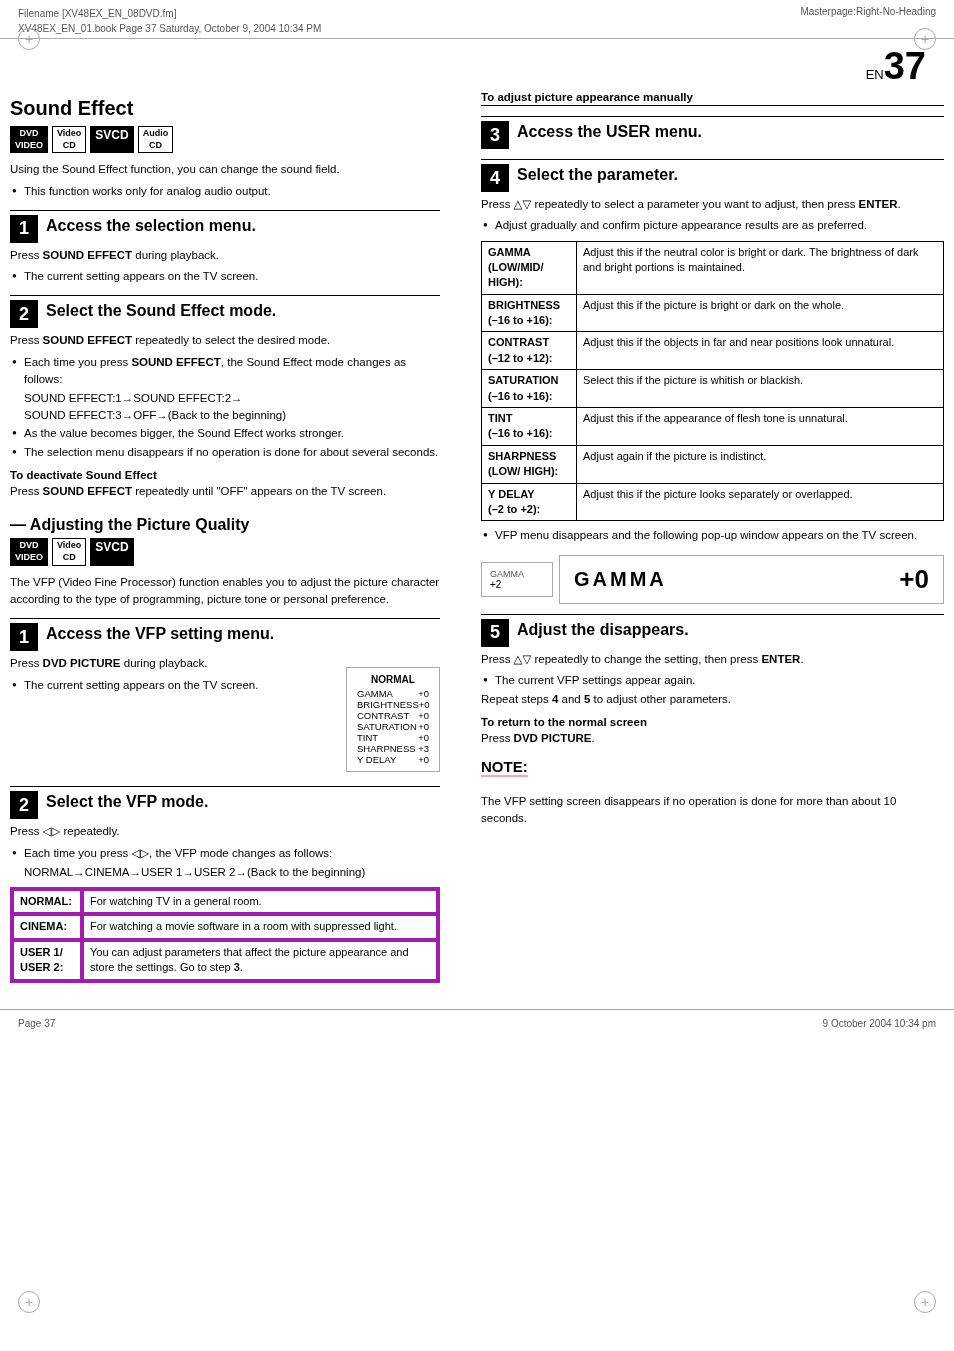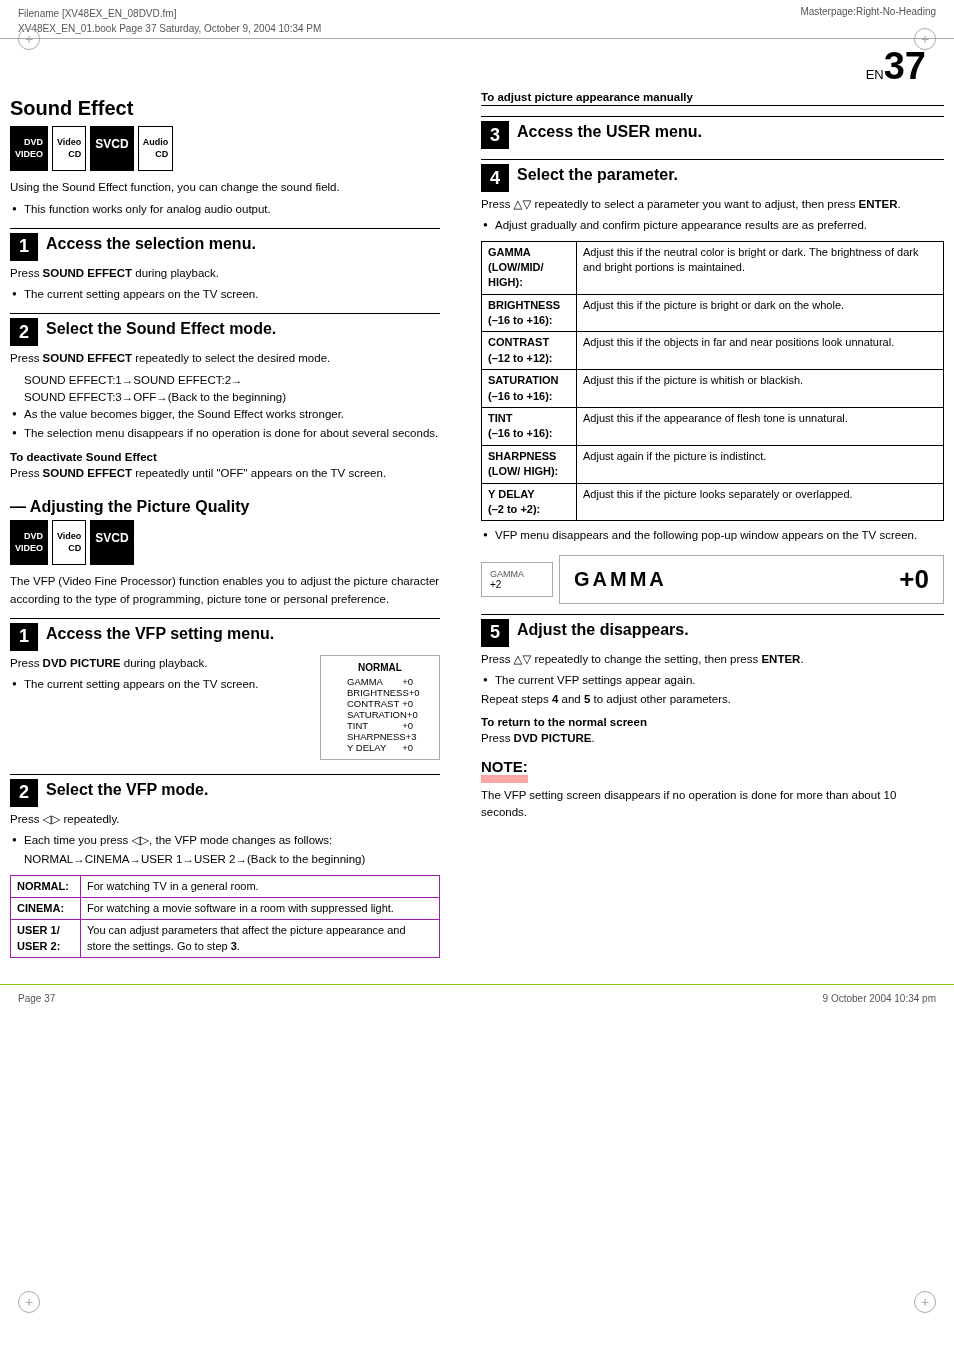--- a/index.html
+++ b/index.html
@@ -77,25 +77,25 @@
     }
 
     
     .badge-row {
       display: flex;
       gap: 4px;
       margin-bottom: 8px;
     }
     .badge {
       border: 1.5px solid #000;
-      padding: 10px 4px;
+      padding: 1px 4px;
       font-size: 9px;
       font-weight: bold;
       line-height: 1.3;
-      text-align: right;
+      text-align: center;
     }
     .badge-dvd { background: #000; color: #fff; }
     .badge-video { background: #fff; color: #000; }
     .badge-svcd { background: #000; color: #fff; font-size: 12px; }
     .badge-audio { background: #fff; color: #000; }
 
     
     .step-block {
       display: flex;
       align-items: flex-start;
@@ -182,59 +182,59 @@
       border-bottom: 1.5px solid #000;
       padding-bottom: 2px;
       margin-bottom: 6px;
       margin-top: 2px;
     }
 
     
     .vfp-settings-box {
       background: #fff;
       border: 1px solid #aaa;
-      padding: 6px 26px;
+      padding: 6px 10px;
       font-size: 10px;
-      width: 120px;
+      width: 94px;
       float: right;
-      margin: 0 0 4px 8px;
+      margin: 12px 0 4px 8px;
     }
     .vfp-settings-box .vfp-title {
       font-size: 10px;
       font-weight: bold;
       margin-bottom: 3px;
       text-align: center;
     }
     .vfp-settings-box .vfp-row {
       display: flex;
       justify-content: space-between;
       font-size: 9.5px;
     }
 
     
     .note-section {
       margin-top: 10px;
     }
     .note-title {
       font-size: 15px;
       font-weight: bold;
-      border-bottom: 8px solid #fca5a5;
+      border-bottom: 2px solid #fca5a5;
       display: inline-block;
-      margin-bottom: 4px;
+      margin-bottom: 16px;
     }
 
     
     .mode-table {
       width: 100%;
       border-collapse: collapse;
       font-size: 11px;
       margin: 6px 0;
     }
     .mode-table td {
-      border: 1px solid #a21caf;
+      border: 4px solid #a21caf;
       padding: 3px 6px;
       vertical-align: top;
       line-height: 1.4;
     }
     .mode-table td:first-child {
       font-weight: bold;
       width: 70px;
     }
 
     
@@ -309,20 +309,21 @@
       <div class="step-title">Access the selection menu.</div>
     </div>
     <div class="body-text">Press <b>SOUND EFFECT</b> during playback.</div>
     <div class="bullet-item">The current setting appears on the TV screen.</div>
 
     <div class="step-block">
       <div class="step-number-box">2</div>
       <div class="step-title">Select the Sound Effect mode.</div>
     </div>
     <div class="body-text">Press <b>SOUND EFFECT</b> repeatedly to select the desired mode.</div>
+    <div class="bullet-item">Each time you press <b>SOUND EFFECT</b>, the Sound Effect mode changes as follows:</div>
     <div class="indent-text">SOUND EFFECT:1→SOUND EFFECT:2→</div>
     <div class="indent-text">SOUND EFFECT:3→OFF→(Back to the beginning)</div>
     <div class="bullet-item">As the value becomes bigger, the Sound Effect works stronger.</div>
     <div class="bullet-item">The selection menu disappears if no operation is done for about several seconds.</div>
 
     <div class="sub-heading">To deactivate Sound Effect</div>
     <div class="body-text">Press <b>SOUND EFFECT</b> repeatedly until "OFF" appears on the TV screen.</div>
 
     <div class="section-title-small">— Adjusting the Picture Quality</div>
 
@@ -428,21 +429,21 @@
         <tr>
           <td>BRIGHTNESS<br>(–16 to +16):</td>
           <td>Adjust this if the picture is bright or dark on the whole.</td>
         </tr>
         <tr>
           <td>CONTRAST<br>(–12 to +12):</td>
           <td>Adjust this if the objects in far and near positions look unnatural.</td>
         </tr>
         <tr>
           <td>SATURATION<br>(–16 to +16):</td>
-          <td>Adjust this if the picture is whitish or blackish.</td>
+          <td>Select this if the picture is whitish or blackish.</td>
         </tr>
         <tr>
           <td>TINT<br>(–16 to +16):</td>
           <td>Adjust this if the appearance of flesh tone is unnatural.</td>
         </tr>
         <tr>
           <td>SHARPNESS<br>(LOW/ HIGH):</td>
           <td>Adjust again if the picture is indistinct.</td>
         </tr>
         <tr>

